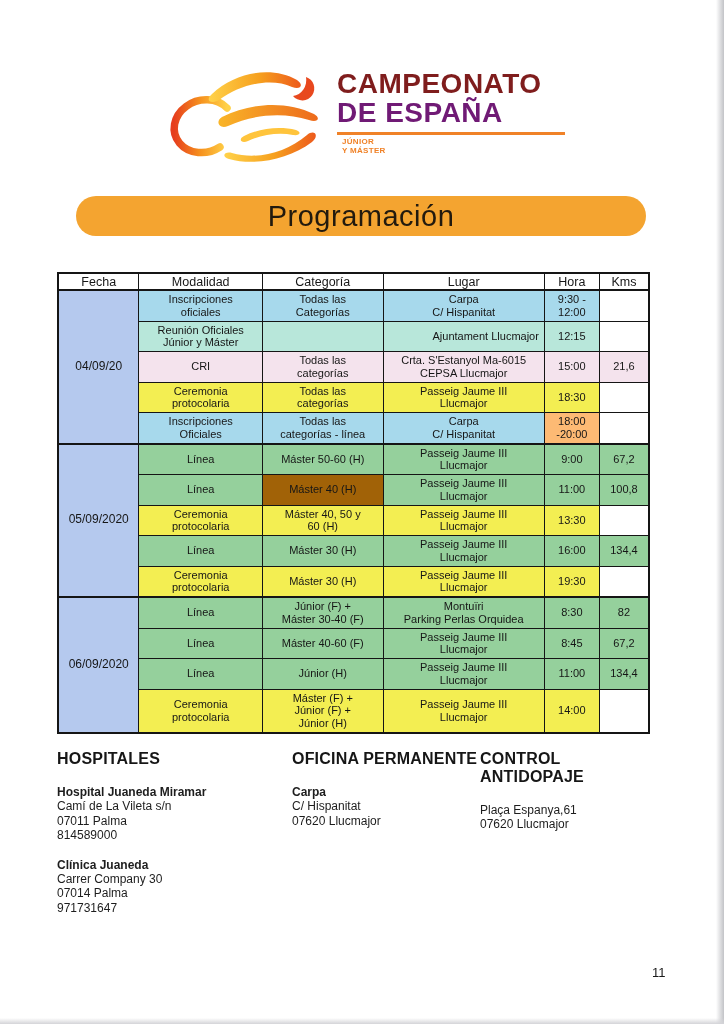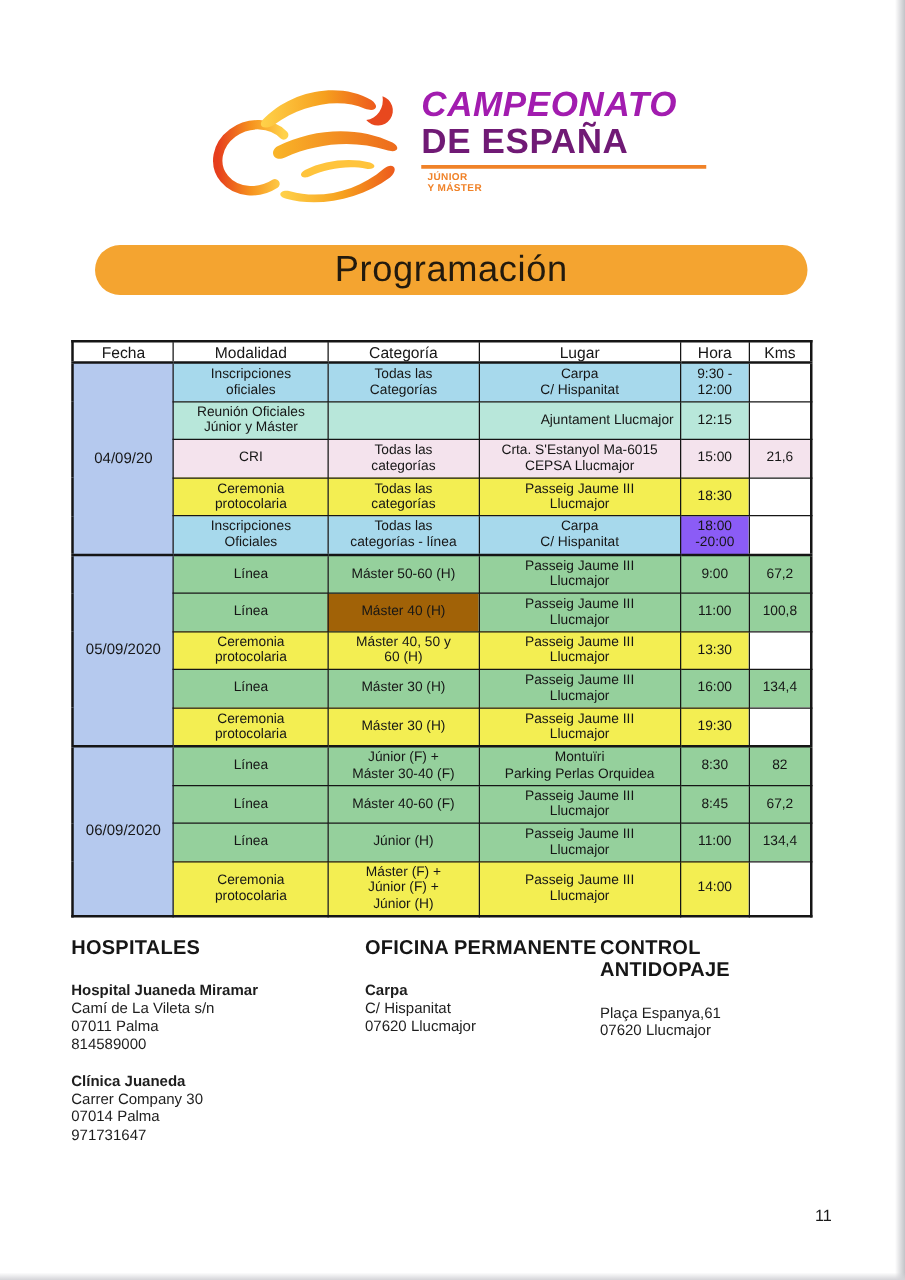--- a/index.html
+++ b/index.html
@@ -80,21 +80,21 @@
 
       <path d="M 146 23 A 12 12 0 1 1 133 42 A 15 16 0 0 0 146 23 Z" fill="#e8481e"></path>
 
       <path d="M 62 63 C 92 48 127 47 154 60 C 161 64 158 69 149 66 C 124 58 94 60 68 72 C 59 76 55 67 62 63 Z" fill="url(#gC)"></path>
 
       <path d="M 72 99 C 97 106 126 99 147 81 C 154 75 160 81 152 88 C 128 106 94 112 69 105 C 61 103 64 97 72 99 Z" fill="url(#gB)"></path>
 
       <path d="M 84 82 C 100 74 120 72 136 76 C 142 78 140 82 133 81 C 118 78 101 81 88 87 C 81 90 78 85 84 82 Z" fill="#ffc43c"></path>
     </svg>
     <div class="logo-text">
-      <div class="logo-title" style="color: #a21caf; font-style: italic;">CAMPEONATO</div>
+      <div class="logo-title" style="color: #7f1d1d;">CAMPEONATO</div>
       <div class="logo-title" style="color: #701a75;">DE ESPAÑA</div>
       <div class="logo-rule" style="background-color: rgb(240, 130, 40);"></div>
       <div class="logo-series-row">
         <span class="logo-tag" style="color: rgb(240, 130, 40);">
           <span>JÚNIOR</span><br>
           <span>Y MÁSTER</span>
         </span>
       </div>
     </div>
   </header>
@@ -162,21 +162,21 @@
           <td style="background-color: rgb(243, 238, 82); margin-top: 10px;">18:30</td>
           <td style="background-color: rgb(255, 255, 255);"></td>
         </tr>
         <tr>
           <td style="background-color: rgb(167, 217, 236);">Inscripciones
 Oficiales</td>
           <td style="background-color: rgb(167, 217, 236);">Todas las
 categorías - línea</td>
           <td style="background-color: rgb(167, 217, 236);">Carpa
 C/ Hispanitat</td>
-          <td style="background-color: #8b5cf6;">18:00
+          <td style="background-color: #fdba74;">18:00
 -20:00</td>
           <td style="background-color: rgb(255, 255, 255);"></td>
         </tr>
         <tr class="group-start">
           <td class="date-cell" rowspan="5" style="background-color: rgb(181, 201, 238);">05/09/2020</td>
           <td style="background-color: rgb(149, 208, 156);">Línea</td>
           <td style="background-color: rgb(149, 208, 156);">Máster 50-60 (H)</td>
           <td style="background-color: rgb(149, 208, 156);">Passeig Jaume III
 Llucmajor</td>
           <td style="background-color: rgb(149, 208, 156);">9:00</td>

